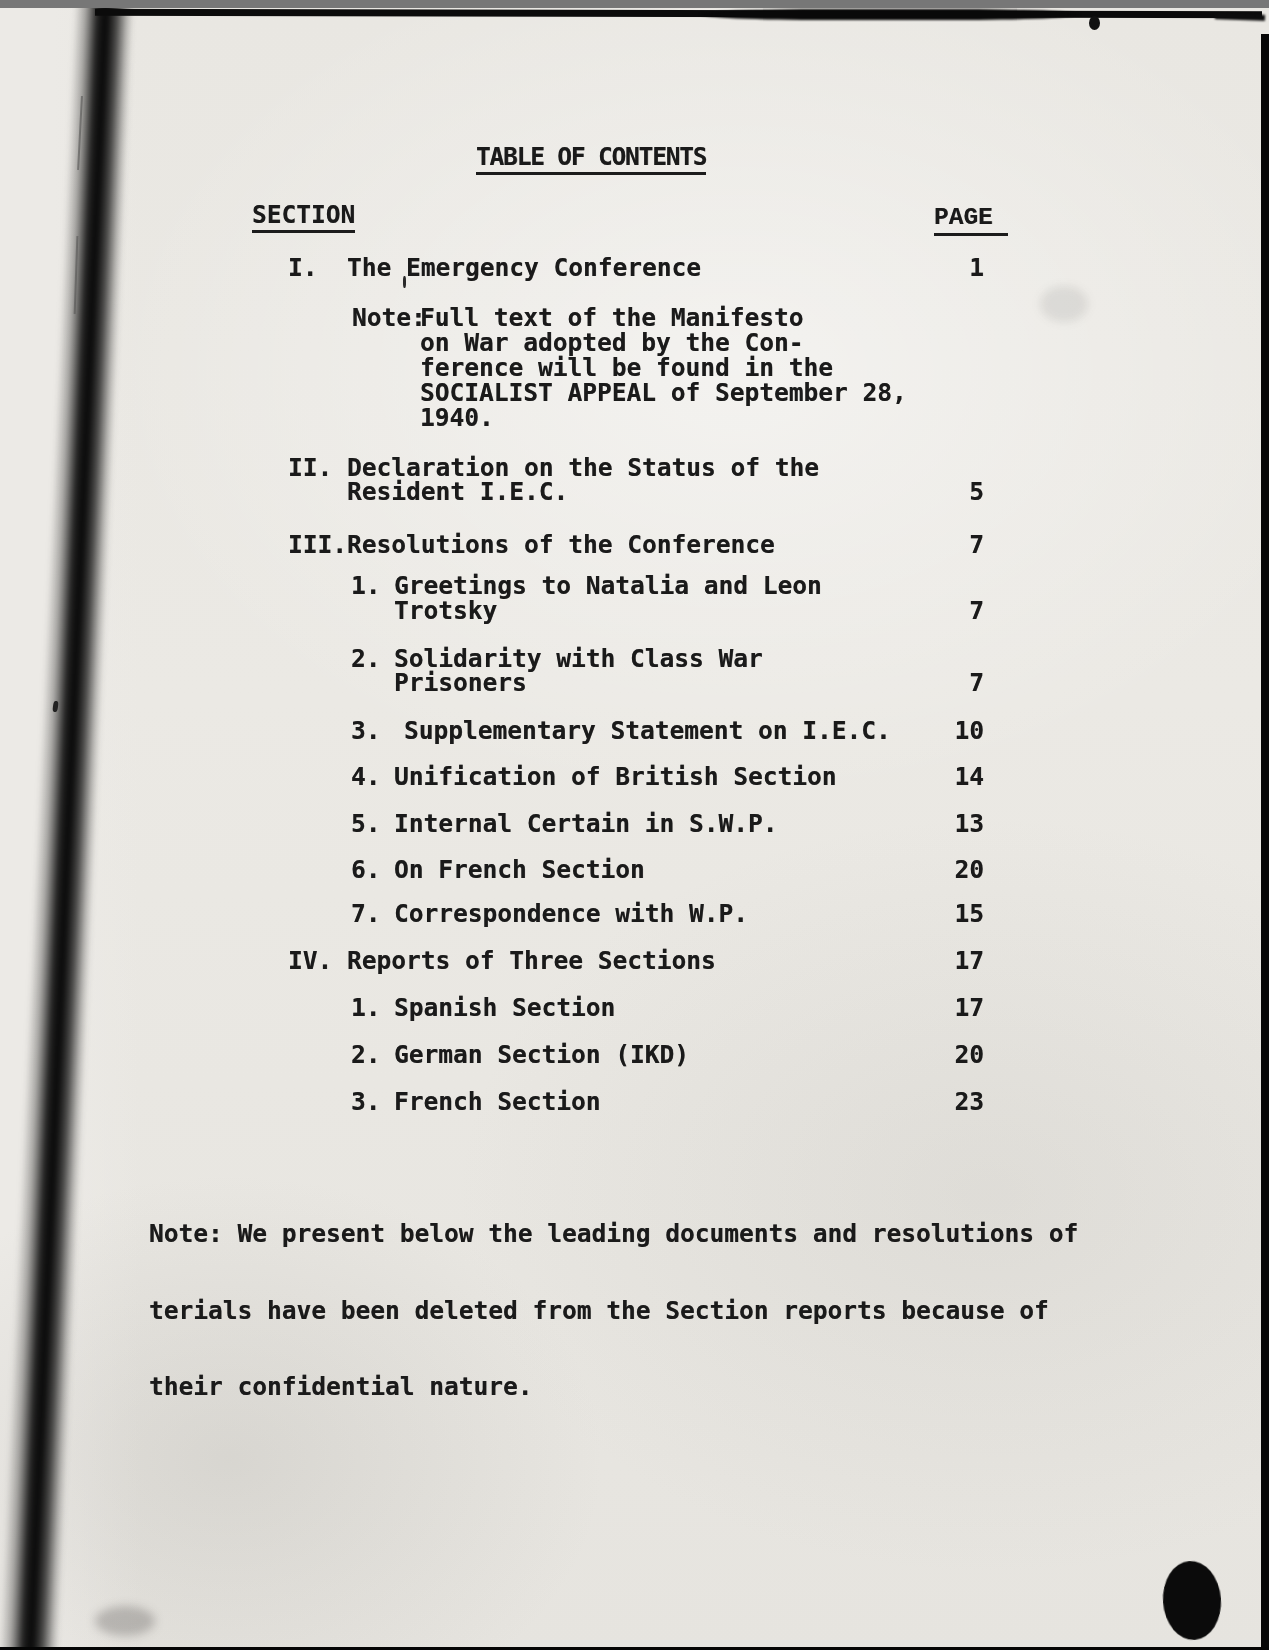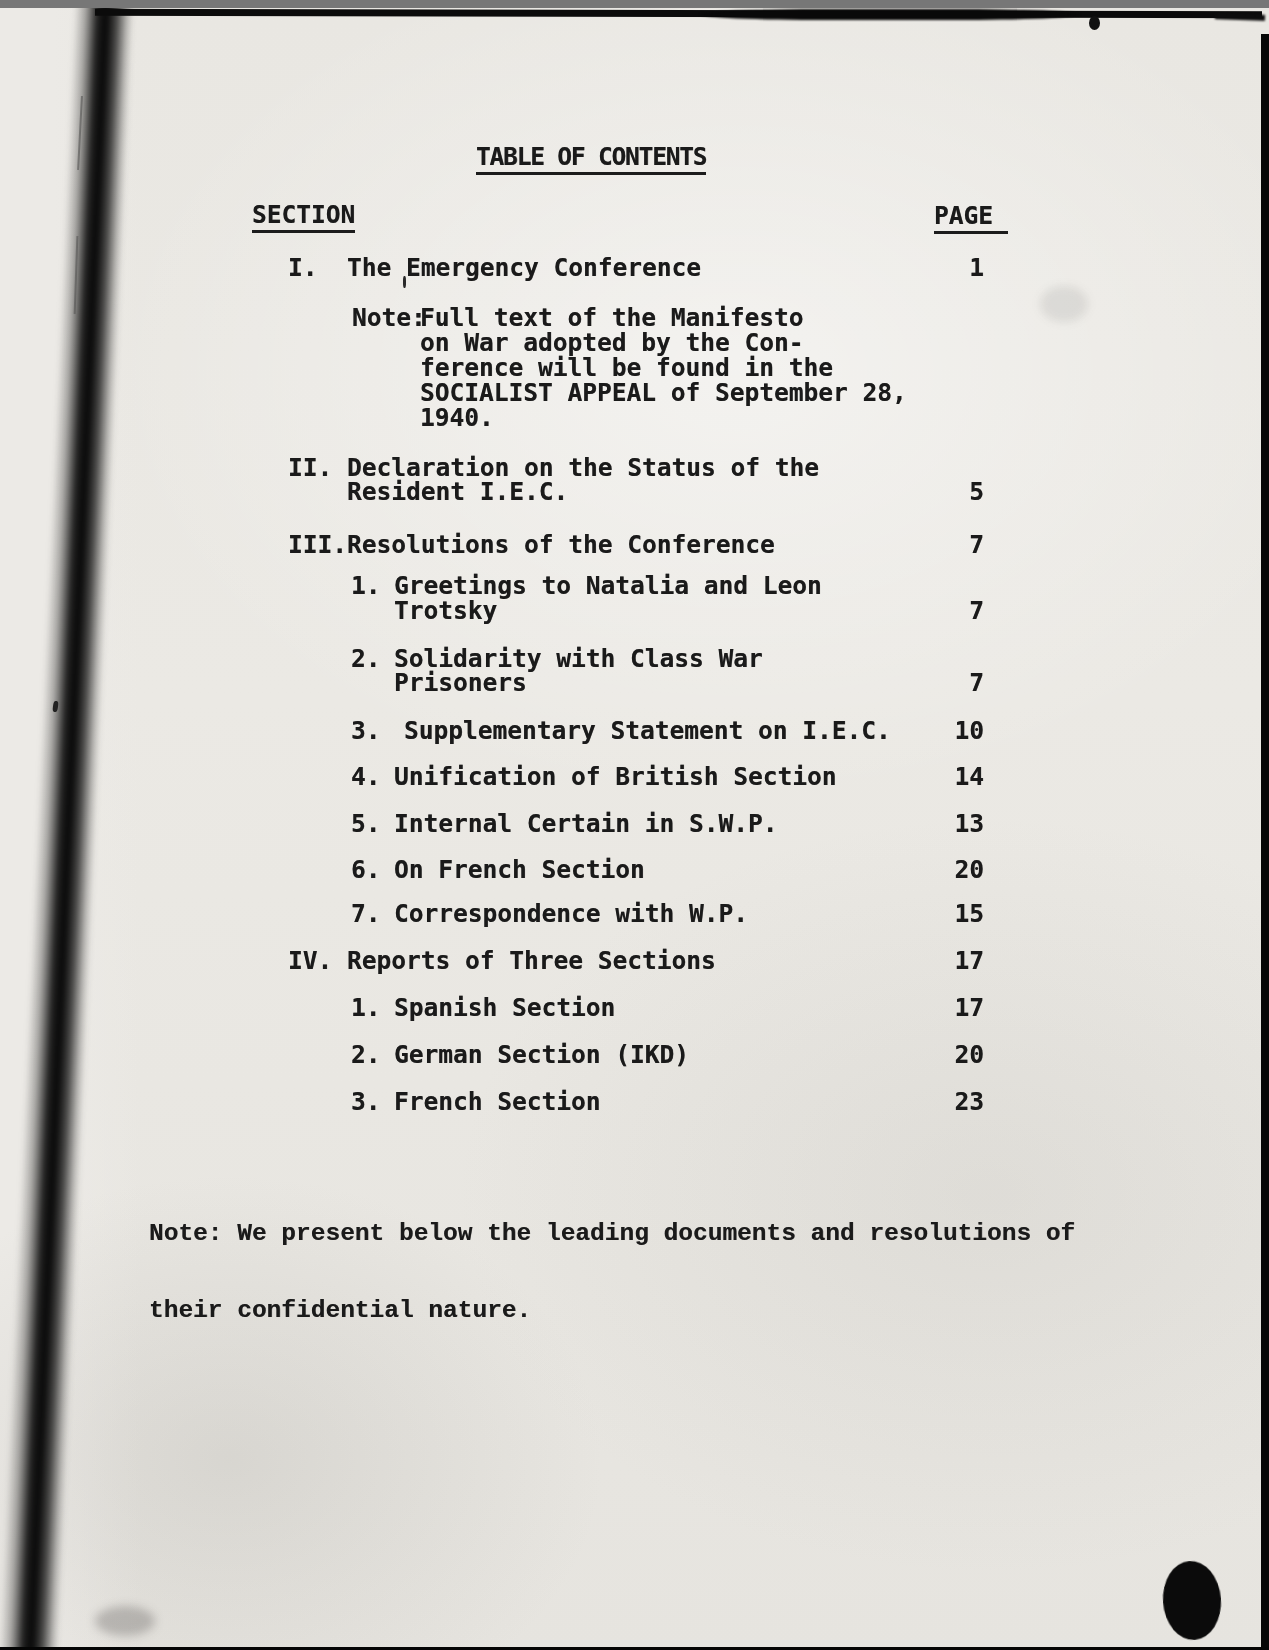--- a/index.html
+++ b/index.html
@@ -43,23 +43,23 @@
   .smudge-right { position:absolute; left:1040px; top:278px; width:48px; height:36px;
     background:rgba(60,58,54,0.1); border-radius:50%; filter:blur(4px); }
   .smudge-bl { position:absolute; left:95px; top:1598px; width:60px; height:30px;
     background:rgba(50,48,46,0.25); border-radius:50%; filter:blur(5px); }
   
   .t { position:absolute; font:700 24.5px/26px "DejaVu Sans Mono","Liberation Mono",monospace;
     color:#1a1a1a; white-space:pre; letter-spacing:0;
     text-shadow:0.3px 0.3px 0.5px rgba(15,15,15,0.55); }
   .title { letter-spacing:-1.2px; }
   .ul { border-bottom:3px solid #1c1c1c; padding-bottom:2px; display:inline-block; }
-  .ul-wide { padding-right:15px; }
+  .ul-wide { padding-right:15px;font-family:Liberation Mono, monospace; }
   .pg { left:884px; width:100px; text-align:right; }
-  .noteblock div, .footer div { height:25.5px;font-family:Liberation Mono, monospace; }
+  .noteblock div, .footer div { height:25.5px; }
   .footer { line-height:25.5px; }
   .noteline { position:absolute; }
 </style>
 </head>
 <body>
 
 <div class="scan">
 
   <div class="left-band"></div>
   <div class="top-line"></div>
@@ -144,17 +144,18 @@
     <span class="t" style="left:351px;top:1034px">2.</span>
     <span class="t" style="left:394px;top:1034px">German Section (IKD)</span>
     <span class="t pg" style="top:1034px">20</span>
 
     <span class="t" style="left:351px;top:1081px">3.</span>
     <span class="t" style="left:394px;top:1081px">French Section</span>
     <span class="t pg" style="top:1081px">23</span>
 
     <div class="t footer" style="left:149px;top:1162px">
       <div>Note: We present below the leading documents and resolutions of</div>
+      <div>terials have been deleted from the Section reports because of</div>
       <div>their confidential nature.</div>
     </div>
 
   </div>
 </div>
 
 </body></html>

